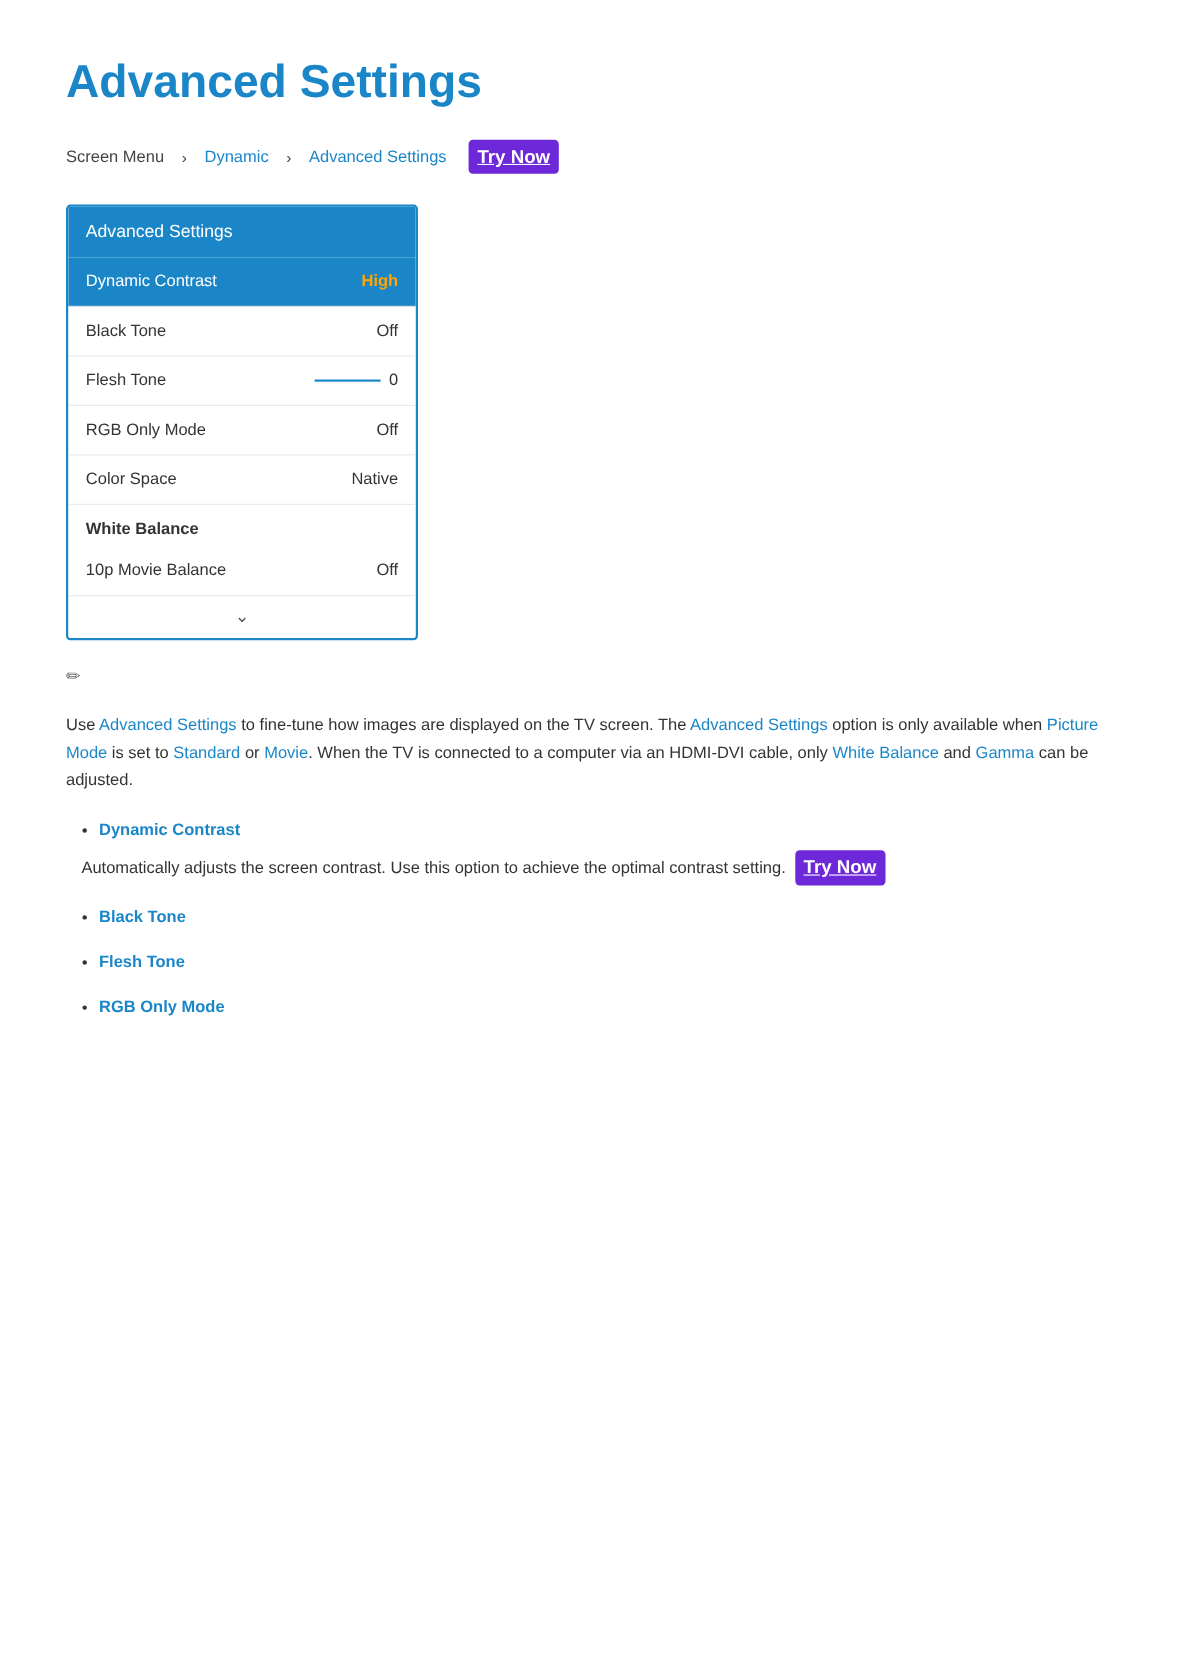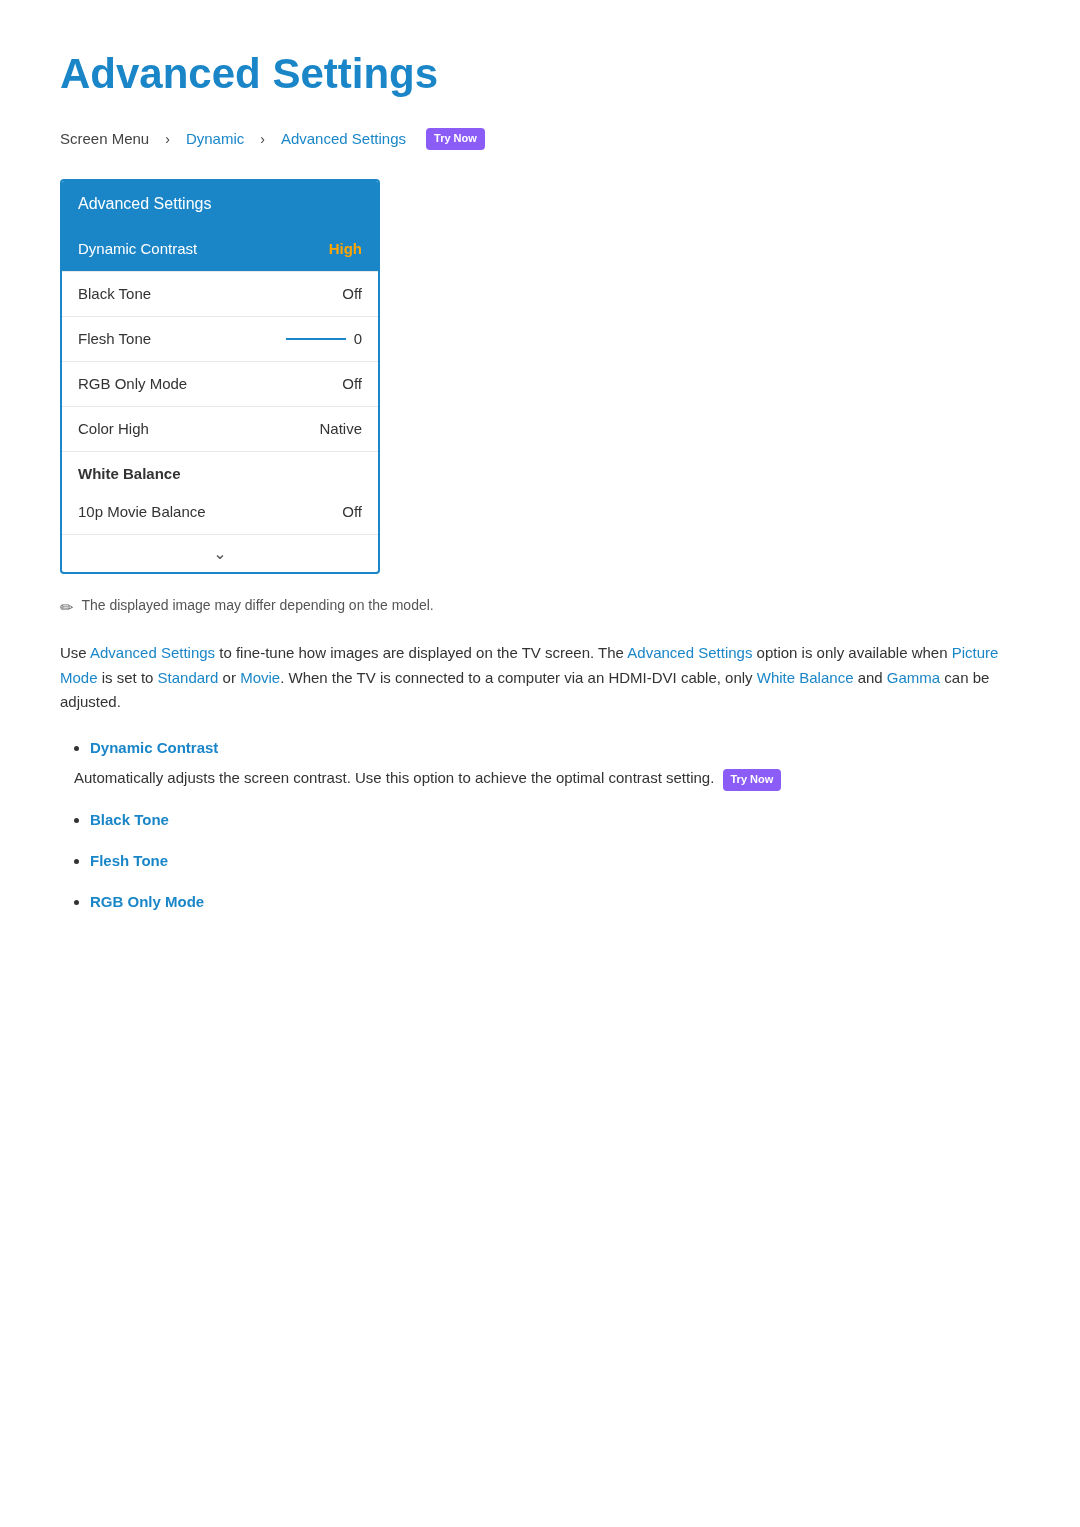--- a/index.html
+++ b/index.html
@@ -34,28 +34,29 @@
       color: #1a86c8;
       text-decoration: none;
     }
 
     .breadcrumb-sep {
       color: #444;
       font-size: 14px;
     }
 
     .try-now-badge {
-      background: #8b5cf6;
+      background: #6d28d9;
       color: #fff;
       border-radius: 4px;
       padding: 2px 8px;
-      font-size: 11px;
+      font-size: 17px;
       font-weight: bold;
       margin-left: 4px;
       display: inline-block;
+      text-decoration: underline;
     }
 
     
     .settings-panel {
       border: 2px solid #1a86c8;
       border-radius: 4px;
       width: 320px;
       margin-bottom: 20px;
       overflow: hidden;
     }
@@ -215,41 +216,40 @@
       <span class="row-value">0</span>
     </span>
   </div>
 
   <div class="settings-row">
     <span class="row-label">RGB Only Mode</span>
     <span class="row-value">Off</span>
   </div>
 
   <div class="settings-row">
-    <span class="row-label">Color High</span>
+    <span class="row-label">Color Space</span>
     <span class="row-value">Native</span>
   </div>
 
   <div class="settings-row section-header">
     <span class="row-label">White Balance</span>
   </div>
 
   <div class="settings-row">
     <span class="row-label">10p Movie Balance</span>
     <span class="row-value">Off</span>
   </div>
 
   <div class="settings-chevron">
     <span>⌄</span>
   </div>
 </div>
 
 <div class="note-row">
   <span class="note-icon">✏</span>
-  <span>The displayed image may differ depending on the model.</span>
 </div>
 
 <p class="body-text">
   Use <a class="body-link">Advanced Settings</a> to fine-tune how images are displayed on the TV screen. The <a class="body-link">Advanced Settings</a> option is only available when <a class="body-link">Picture Mode</a> is set to <a class="body-link">Standard</a> or <a class="body-link">Movie</a>. When the TV is connected to a computer via an HDMI-DVI cable, only <a class="body-link">White Balance</a> and <a class="body-link">Gamma</a> can be adjusted.
 </p>
 
 <ul class="section-list">
 
   <li class="section-item">
     <div class="section-item-title">Dynamic Contrast</div>

